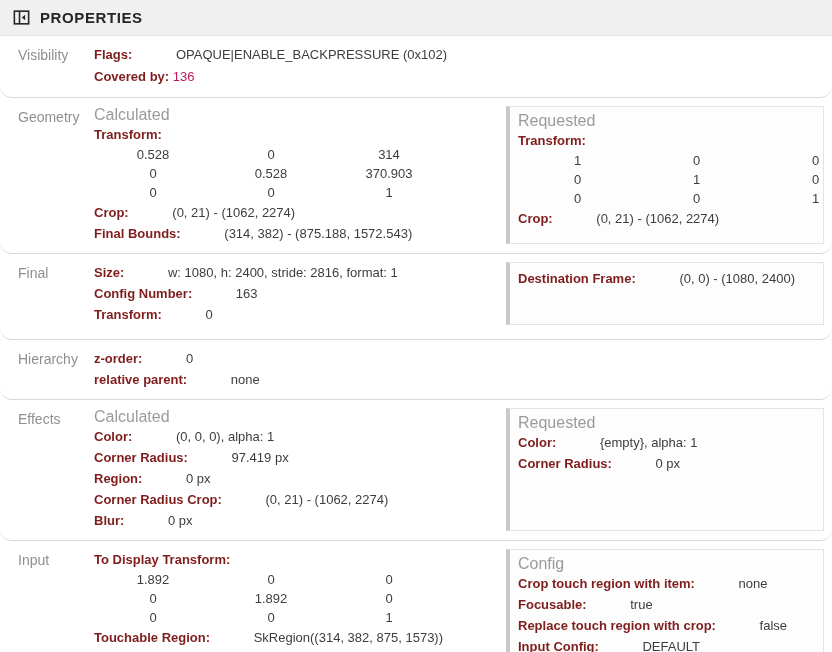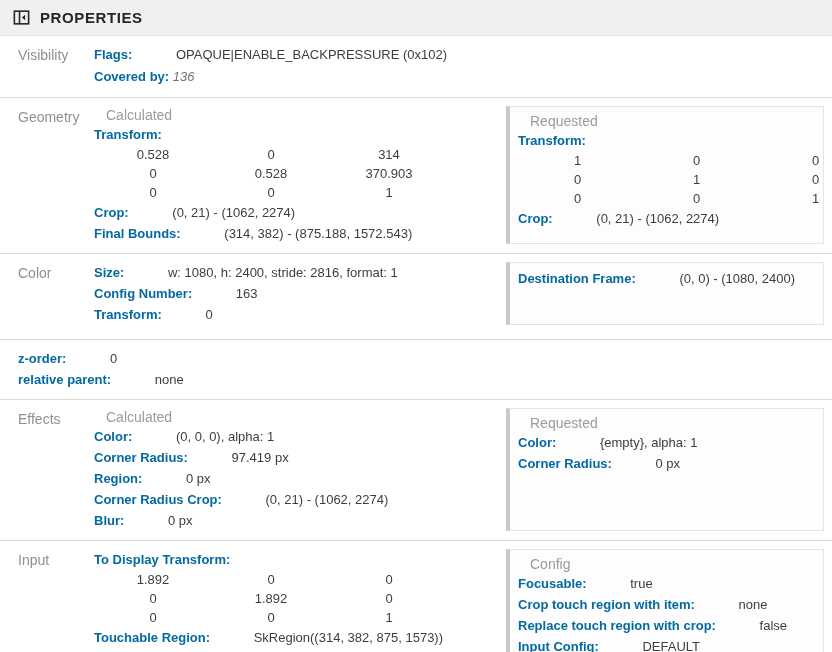--- a/index.html
+++ b/index.html
@@ -25,35 +25,36 @@
     letter-spacing: 0.6px;
     color: #262626;
   }
   .icon-btn { display: flex; align-items: center; justify-content: center; cursor: pointer; }
 
   .section {
     display: flex;
     align-items: stretch;
     padding: 8px 8px 9px 18px;
     border-bottom: 1px solid #d9d9d9;
+    border-radius: 12px;
   }
   .section:last-child { border-bottom: none; }
   .section-label {
     width: 76px;
     flex: none;
     font-size: 14px;
     color: #8f8f8f;
     padding-top: 3px;
   }
   .section-content { flex: 1; min-width: 0; padding-right: 10px; }
-  .group-label { font-size: 14px; color: #9b9b9b; line-height: 18px; margin-left: 12px; }
+  .group-label { font-size: 16px; color: #9b9b9b; line-height: 18px; }
   .row { font-size: 13px; line-height: 21px; white-space: nowrap; }
-  .lbl { font-weight: bold; color: #0369a1; }
+  .lbl { font-weight: bold; color: #7f1d1d; }
   .val { color: #3d3d3d; margin-left: 40px; }
-  .link { color: #737373; cursor: pointer; font-style: italic; }
+  .link { color: #be185d; cursor: pointer; }
 
   .matrix {
     display: grid;
     grid-template-columns: 118px 118px 118px;
   }
   .mcell {
     text-align: center;
     font-size: 13px;
     line-height: 19px;
     color: #3d3d3d;
@@ -144,21 +145,21 @@
       <span class="mcell">1</span>
     </div>
     <div class="row">
       <span class="lbl">Crop:</span>
       <span class="val">(0, 21) - (1062, 2274)</span>
     </div>
   </div>
 </div>
 
 <div class="section sec-buffer">
-  <div class="section-label">Color</div>
+  <div class="section-label">Final</div>
   <div class="section-content">
     <div class="row">
       <span class="lbl">Size:</span>
       <span class="val">w: 1080, h: 2400, stride: 2816, format: 1</span>
     </div>
     <div class="row">
       <span class="lbl">Config Number:</span>
       <span class="val">163</span>
     </div>
     <div class="row">
@@ -168,20 +169,21 @@
   </div>
   <div class="right-box">
     <div class="row">
       <span class="lbl">Destination Frame:</span>
       <span class="val">(0, 0) - (1080, 2400)</span>
     </div>
   </div>
 </div>
 
 <div class="section">
+  <div class="section-label">Hierarchy</div>
   <div class="section-content">
     <div class="row">
       <span class="lbl">z-order:</span>
       <span class="val">0</span>
     </div>
     <div class="row">
       <span class="lbl">relative parent:</span>
       <span class="val">none</span>
     </div>
   </div>
@@ -243,28 +245,28 @@
       <span class="mcell">1</span>
     </div>
     <div class="row">
       <span class="lbl">Touchable Region:</span>
       <span class="val">SkRegion((314, 382, 875, 1573))</span>
     </div>
   </div>
   <div class="right-box">
     <div class="group-label">Config</div>
     <div class="row">
+      <span class="lbl">Crop touch region with item:</span>
+      <span class="val">none</span>
+    </div>
+    <div class="row">
       <span class="lbl">Focusable:</span>
       <span class="val">true</span>
     </div>
     <div class="row">
-      <span class="lbl">Crop touch region with item:</span>
-      <span class="val">none</span>
-    </div>
-    <div class="row">
       <span class="lbl">Replace touch region with crop:</span>
       <span class="val">false</span>
     </div>
     <div class="row">
       <span class="lbl">Input Config:</span>
       <span class="val">DEFAULT</span>
     </div>
   </div>
 </div>
 

